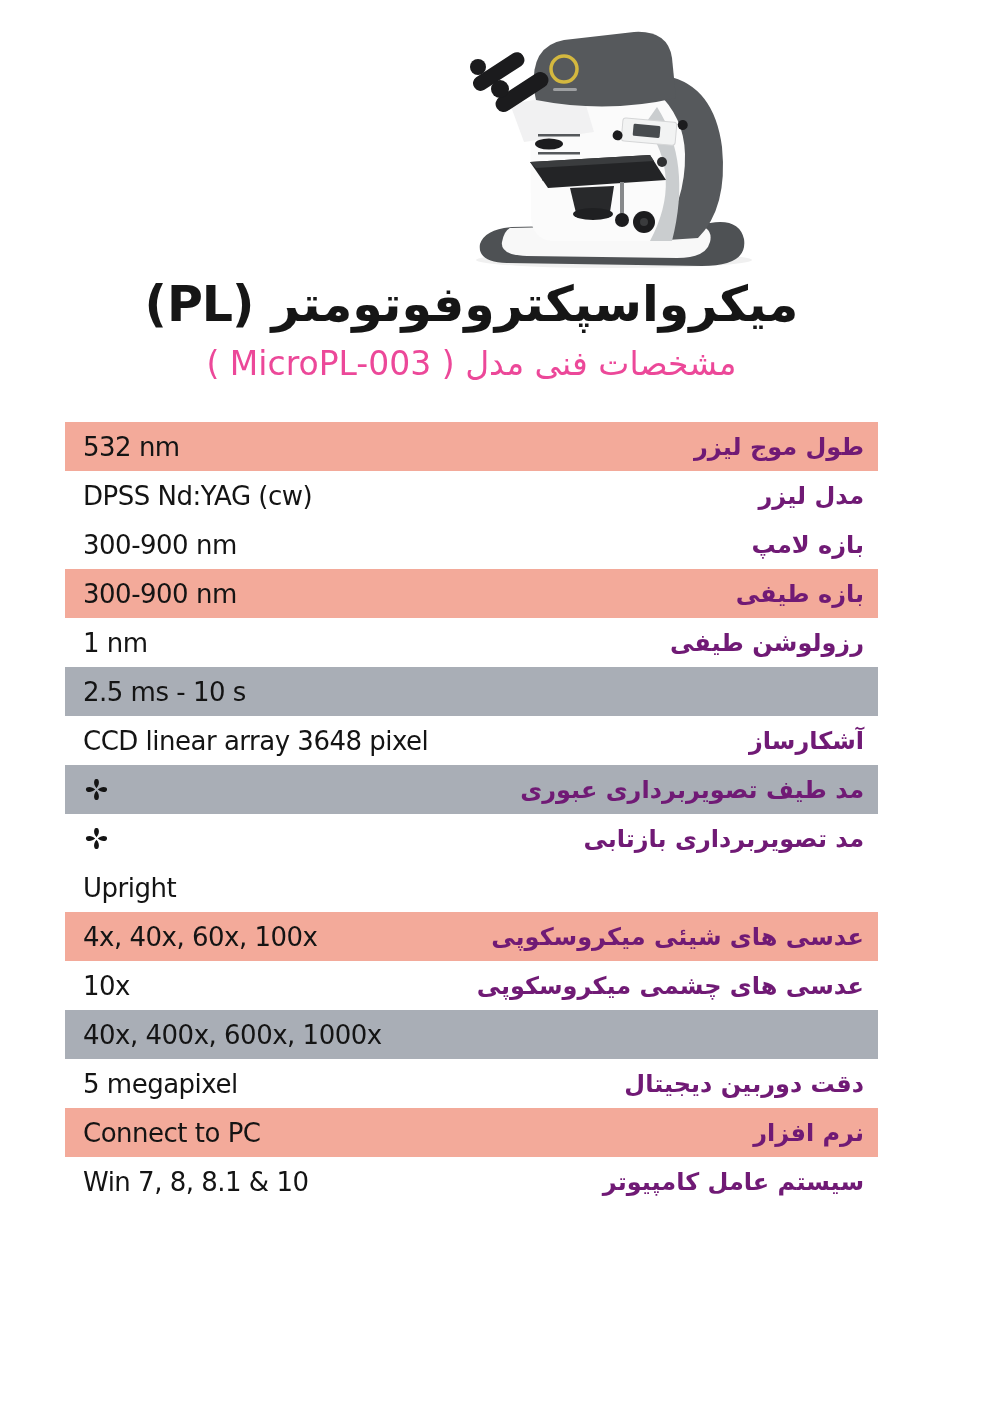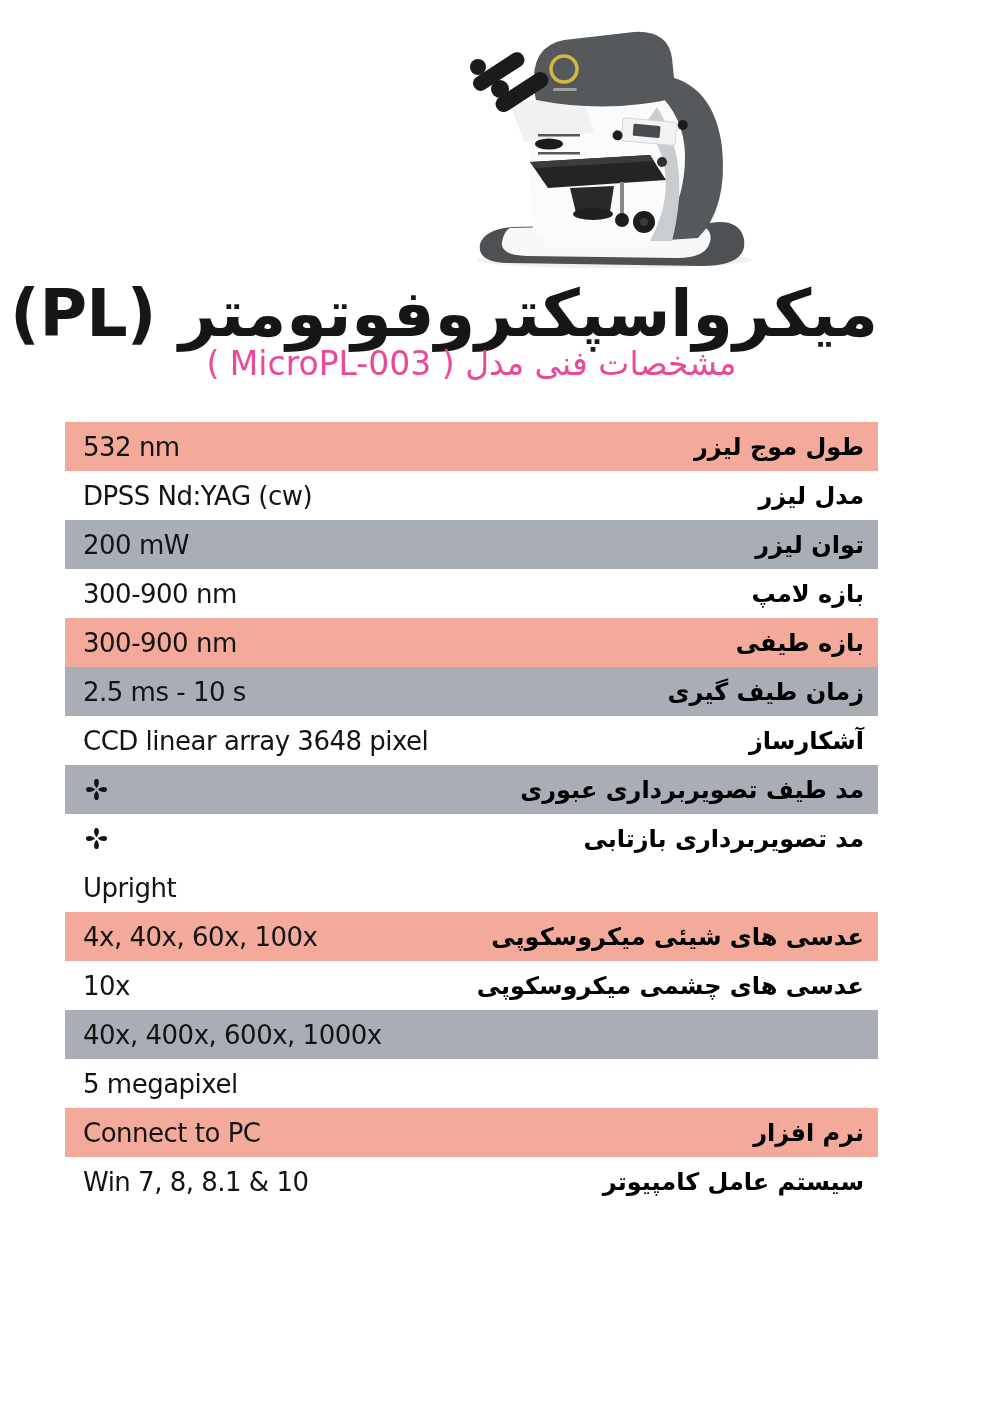--- a/index.html
+++ b/index.html
@@ -3,41 +3,41 @@
 <meta charset="utf-8">
 <style>
   html,body{margin:0;padding:0;}
   body{
     width:992px;height:1413px;position:relative;background:#ffffff;
     font-family:"DejaVu Sans", sans-serif;overflow:hidden;
   }
   .product-image{position:absolute;left:452px;top:12px;width:318px;height:260px;}
   .page-title{
     position:absolute;left:65px;top:276px;width:813px;text-align:center;
-    direction:rtl;font-size:65px;font-weight:bold;color:#161616;letter-spacing:-1px;
+    direction:rtl;font-size:49px;font-weight:bold;color:#161616;letter-spacing:-1px;
     white-space:nowrap;
   }
   .page-subtitle{
     position:absolute;left:65px;top:344px;width:813px;text-align:center;
     direction:rtl;font-size:33px;color:#ec4899;white-space:nowrap;
   }
   .page-subtitle .model{direction:ltr;unicode-bidi:isolate;}
   .spec-table{position:absolute;left:65px;top:422px;width:813px;}
   .row{
     height:49px;display:flex;align-items:center;justify-content:space-between;
     background:#ffffff;
   }
   .row.salmon{background:#F3AA9A;}
   .row.gray{background:#A9AEB6;}
   .cell-value{
     padding-left:18px;font-size:26px;color:#141414;letter-spacing:-0.5px;
     display:flex;align-items:center;white-space:nowrap;
   }
   .cell-label{
-    padding-right:14px;font-size:24px;font-weight:bold;color:#000000;
+    padding-right:14px;font-size:24px;font-weight:bold;color:#701a75;
     direction:rtl;white-space:nowrap;
   }
   .petal-icon{width:27px;height:27px;display:block;}
 </style>
 </head>
 <body>
 
 <svg class="product-image" viewBox="0 0 318 260" xmlns="http://www.w3.org/2000/svg" aria-hidden="true">
   <ellipse cx="162" cy="248" rx="138" ry="8" fill="#F0F0F0"></ellipse>
 
@@ -103,39 +103,38 @@
   <div class="row salmon">
     <div class="cell-value">532 nm</div>
     <div class="cell-label">طول موج لیزر</div>
   </div>
 
   <div class="row">
     <div class="cell-value">DPSS Nd:YAG (cw)</div>
     <div class="cell-label">مدل لیزر</div>
   </div>
 
-  <div class="row gray">
-    <div class="cell-value">200 mW</div>
-    <div class="cell-label">توان لیزر</div>
-  </div>
 
   <div class="row">
     <div class="cell-value">300-900 nm</div>
     <div class="cell-label">بازه لامپ</div>
   </div>
 
   <div class="row salmon">
     <div class="cell-value">300-900 nm</div>
     <div class="cell-label">بازه طیفی</div>
   </div>
 
+  <div class="row">
+    <div class="cell-value">1 nm</div>
+    <div class="cell-label">رزولوشن طیفی</div>
+  </div>
 
   <div class="row gray">
     <div class="cell-value">2.5 ms - 10 s</div>
-    <div class="cell-label">زمان طیف گیری</div>
   </div>
 
   <div class="row">
     <div class="cell-value">CCD linear array 3648 pixel</div>
     <div class="cell-label">آشکارساز</div>
   </div>
 
 
   <div class="row gray">
     <div class="cell-value">
@@ -178,20 +177,21 @@
     <div class="cell-value">10x</div>
     <div class="cell-label">عدسی های چشمی میکروسکوپی</div>
   </div>
 
   <div class="row gray">
     <div class="cell-value">40x, 400x, 600x, 1000x</div>
   </div>
 
   <div class="row">
     <div class="cell-value">5 megapixel</div>
+    <div class="cell-label">دقت دوربین دیجیتال</div>
   </div>
 
   <div class="row salmon">
     <div class="cell-value">Connect to PC</div>
     <div class="cell-label">نرم افزار</div>
   </div>
 
   <div class="row">
     <div class="cell-value">Win 7, 8, 8.1 &amp; 10</div>
     <div class="cell-label">سیستم عامل کامپیوتر</div>

